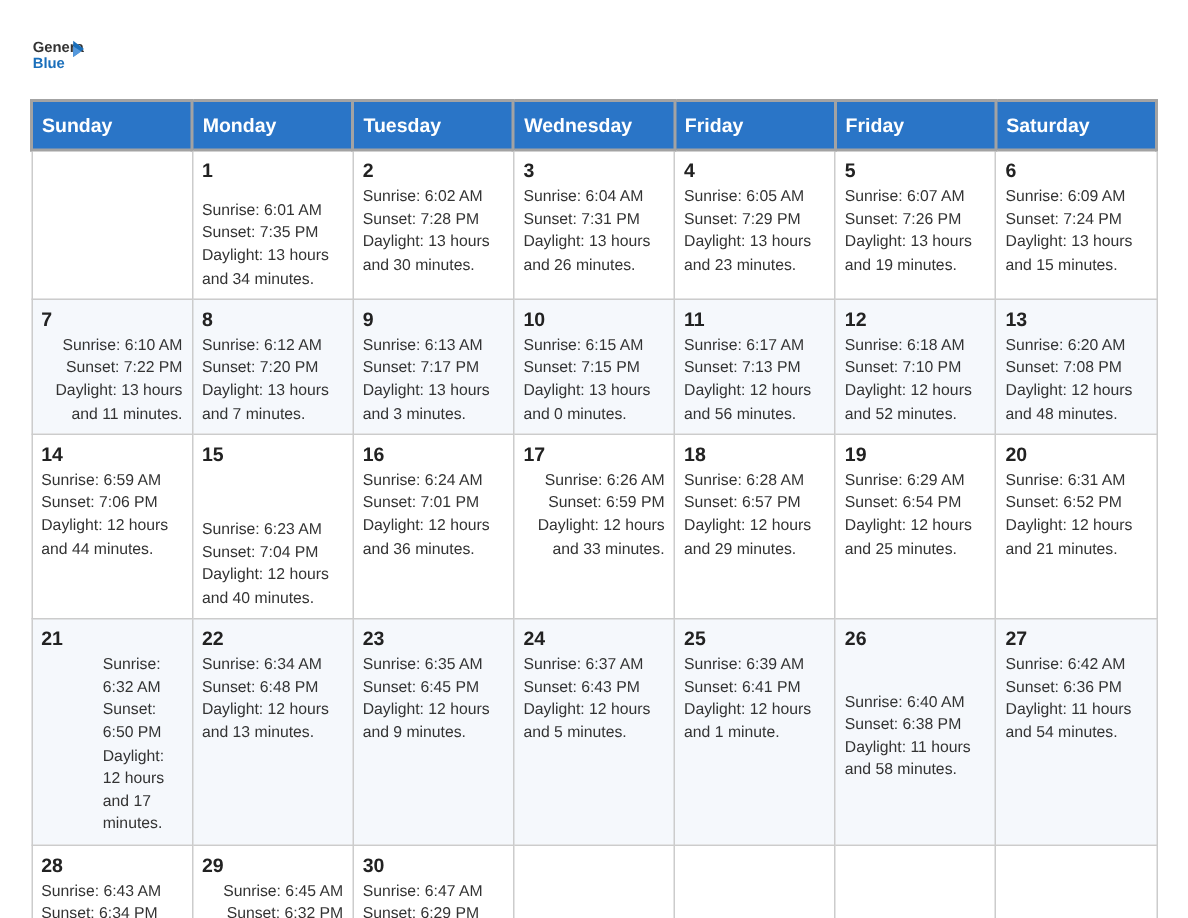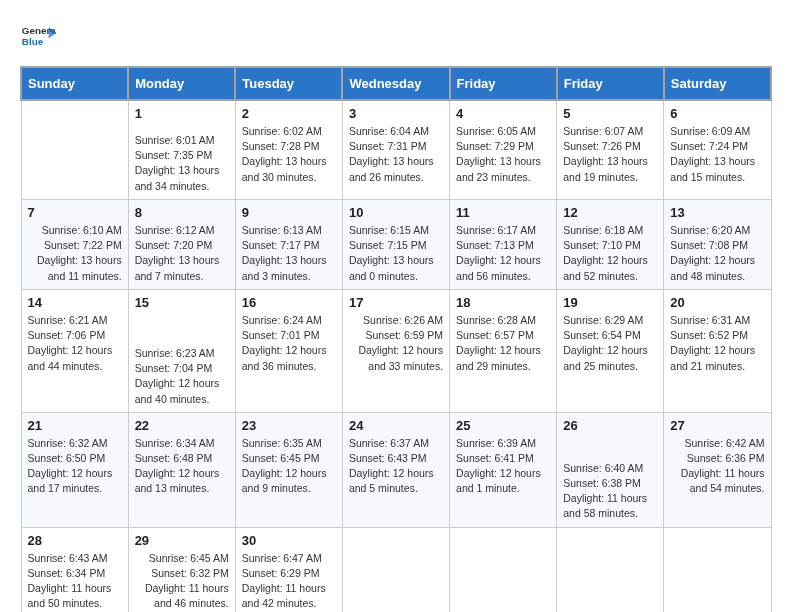--- a/index.html
+++ b/index.html
@@ -205,21 +205,21 @@
           <div class="day-number">13</div>
           <div class="day-info" style="white-space: pre-line;">Sunrise: 6:20 AM
 Sunset: 7:08 PM
 Daylight: 12 hours
 and 48 minutes.</div>
         </td>
       </tr>
       <tr>
         <td>
           <div class="day-number">14</div>
-          <div class="day-info" style="white-space: pre-line;">Sunrise: 6:21 AM
+          <div class="day-info" style="white-space: pre-line;">Sunrise: 6:59 AM
 Sunset: 7:06 PM
 Daylight: 12 hours
 and 44 minutes.</div>
         </td>
         <td>
           <div class="day-number">15</div>
           <div class="day-info" style="white-space: pre-line; margin-top: 36px;">Sunrise: 6:23 AM
 Sunset: 7:04 PM
 Daylight: 12 hours
 and 40 minutes.</div>
@@ -256,21 +256,21 @@
           <div class="day-number">20</div>
           <div class="day-info" style="white-space: pre-line;">Sunrise: 6:31 AM
 Sunset: 6:52 PM
 Daylight: 12 hours
 and 21 minutes.</div>
         </td>
       </tr>
       <tr>
         <td>
           <div class="day-number">21</div>
-          <div class="day-info" style="white-space: pre-line;">Sunrise: 6:32 AM
+          <div class="day-info" style="white-space: pre-line; margin-left: 41px;">Sunrise: 6:32 AM
 Sunset: 6:50 PM
 Daylight: 12 hours
 and 17 minutes.</div>
         </td>
         <td>
           <div class="day-number">22</div>
           <div class="day-info" style="white-space: pre-line;">Sunrise: 6:34 AM
 Sunset: 6:48 PM
 Daylight: 12 hours
 and 13 minutes.</div>
@@ -298,21 +298,21 @@
         </td>
         <td>
           <div class="day-number">26</div>
           <div class="day-info" style="white-space: pre-line; margin-top: 28px;">Sunrise: 6:40 AM
 Sunset: 6:38 PM
 Daylight: 11 hours
 and 58 minutes.</div>
         </td>
         <td>
           <div class="day-number">27</div>
-          <div class="day-info" style="white-space: pre-line; text-align: right;">Sunrise: 6:42 AM
+          <div class="day-info" style="white-space: pre-line;">Sunrise: 6:42 AM
 Sunset: 6:36 PM
 Daylight: 11 hours
 and 54 minutes.</div>
         </td>
       </tr>
       <tr>
         <td>
           <div class="day-number">28</div>
           <div class="day-info" style="white-space: pre-line;">Sunrise: 6:43 AM
 Sunset: 6:34 PM

